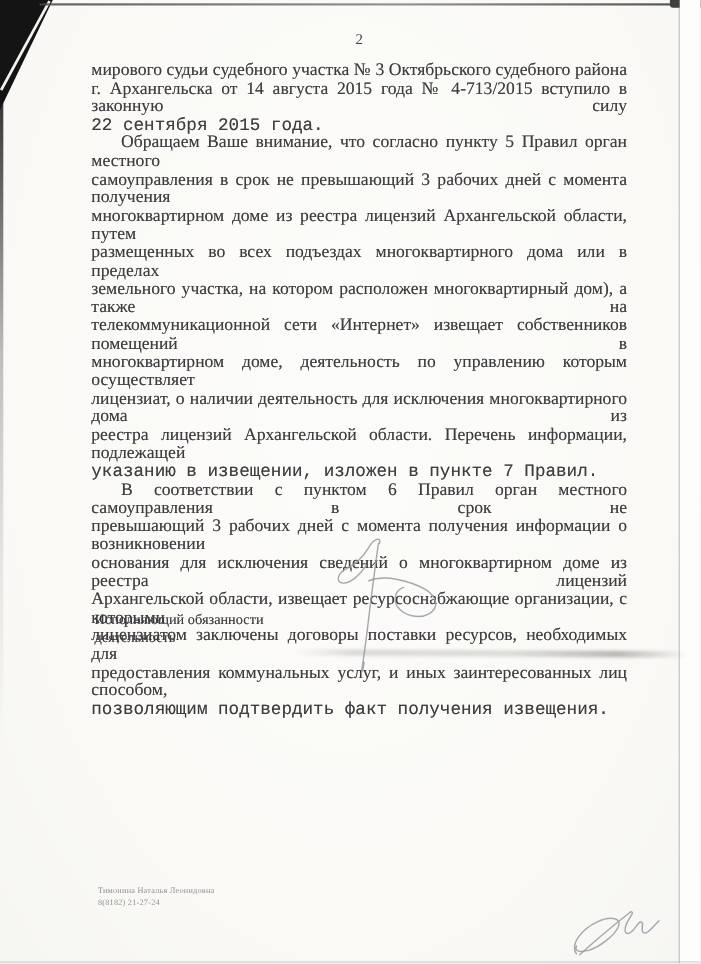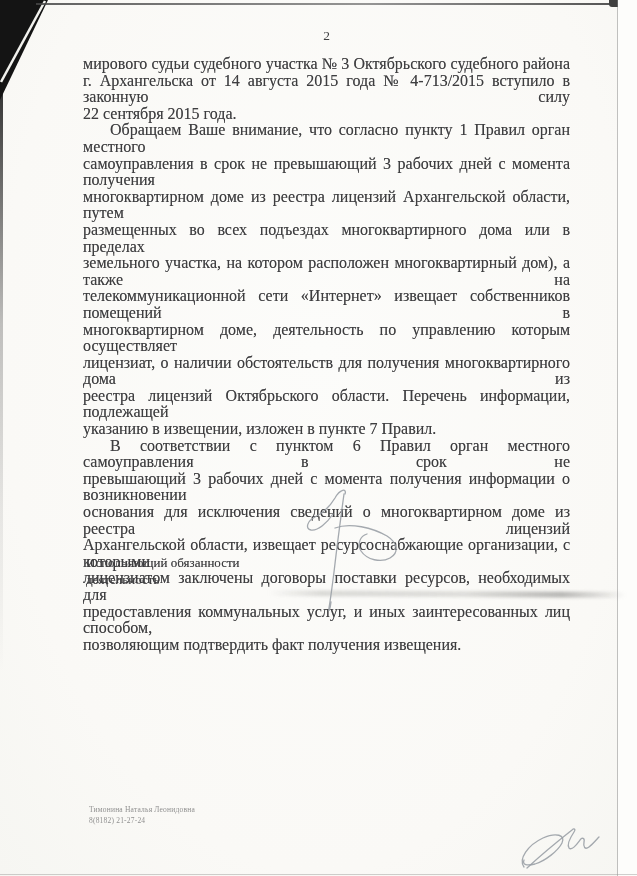--- a/index.html
+++ b/index.html
@@ -49,21 +49,21 @@
   .page-number{
     position:absolute;left:83px;top:28px;width:487px;
     text-align:center;font-size:13.5px;
   }
   .doc-text{
     position:absolute;left:83px;top:56px;width:487px;
     font-size:16px;line-height:16.6px;
     text-shadow:0 0 .4px rgba(62,62,64,.55);
   }
   .line{text-align:justify;text-align-last:justify;white-space:normal;}
-  .line.last{text-align-last:left;}
+  .line.last{text-align-last:left;font-family:Liberation Mono, monospace;}
   .line.indent{text-indent:27px;}
   .sig-title{
     position:absolute;left:86px;top:534px;
     font-size:13px;line-height:16.5px;
     text-shadow:0 0 .4px rgba(62,62,64,.55);
     margin-top:21px;
   }
   .signer-name{
     position:absolute;left:420px;top:523px;width:150px;
     text-align:right;font-size:13px;
@@ -92,29 +92,29 @@
   <div class="right-edge-line"></div>
   <div class="bottom-edge-line"></div>
   <div class="crease-smudge"></div>
 
   <div class="page-number">2</div>
 
   <div class="doc-text">
       <div class="line">мирового судьи судебного участка № 3 Октябрьского судебного района</div>
       <div class="line">г. Архангельска от 14 августа 2015 года № 4-713/2015 вступило в законную силу</div>
       <div class="line last">22 сентября 2015 года.</div>
-      <div class="line indent">Обращаем Ваше внимание, что согласно пункту 1 Правил орган местного</div>
+      <div class="line indent">Обращаем Ваше внимание, что согласно пункту 5 Правил орган местного</div>
       <div class="line">самоуправления в срок не превышающий 3 рабочих дней с момента получения</div>
       <div class="line">многоквартирном доме из реестра лицензий Архангельской области, путем</div>
       <div class="line">размещенных во всех подъездах многоквартирного дома или в пределах</div>
       <div class="line">земельного участка, на котором расположен многоквартирный дом), а также на</div>
       <div class="line">телекоммуникационной сети «Интернет» извещает собственников помещений в</div>
       <div class="line">многоквартирном доме, деятельность по управлению которым осуществляет</div>
-      <div class="line">лицензиат, о наличии обстоятельств для получения многоквартирного дома из</div>
-      <div class="line">реестра лицензий Октябрьского области. Перечень информации, подлежащей</div>
+      <div class="line">лицензиат, о наличии деятельность для исключения многоквартирного дома из</div>
+      <div class="line">реестра лицензий Архангельской области. Перечень информации, подлежащей</div>
       <div class="line last">указанию в извещении, изложен в пункте 7 Правил.</div>
       <div class="line indent">В соответствии с пунктом 6 Правил орган местного самоуправления в срок не</div>
       <div class="line">превышающий 3 рабочих дней с момента получения информации о возникновении</div>
       <div class="line">основания для исключения сведений о многоквартирном доме из реестра лицензий</div>
       <div class="line">Архангельской области, извещает ресурсоснабжающие организации, с которыми</div>
       <div class="line">лицензиатом заключены договоры поставки ресурсов, необходимых для</div>
       <div class="line">предоставления коммунальных услуг, и иных заинтересованных лиц способом,</div>
       <div class="line last">позволяющим подтвердить факт получения извещения.</div>
     </div>
 

